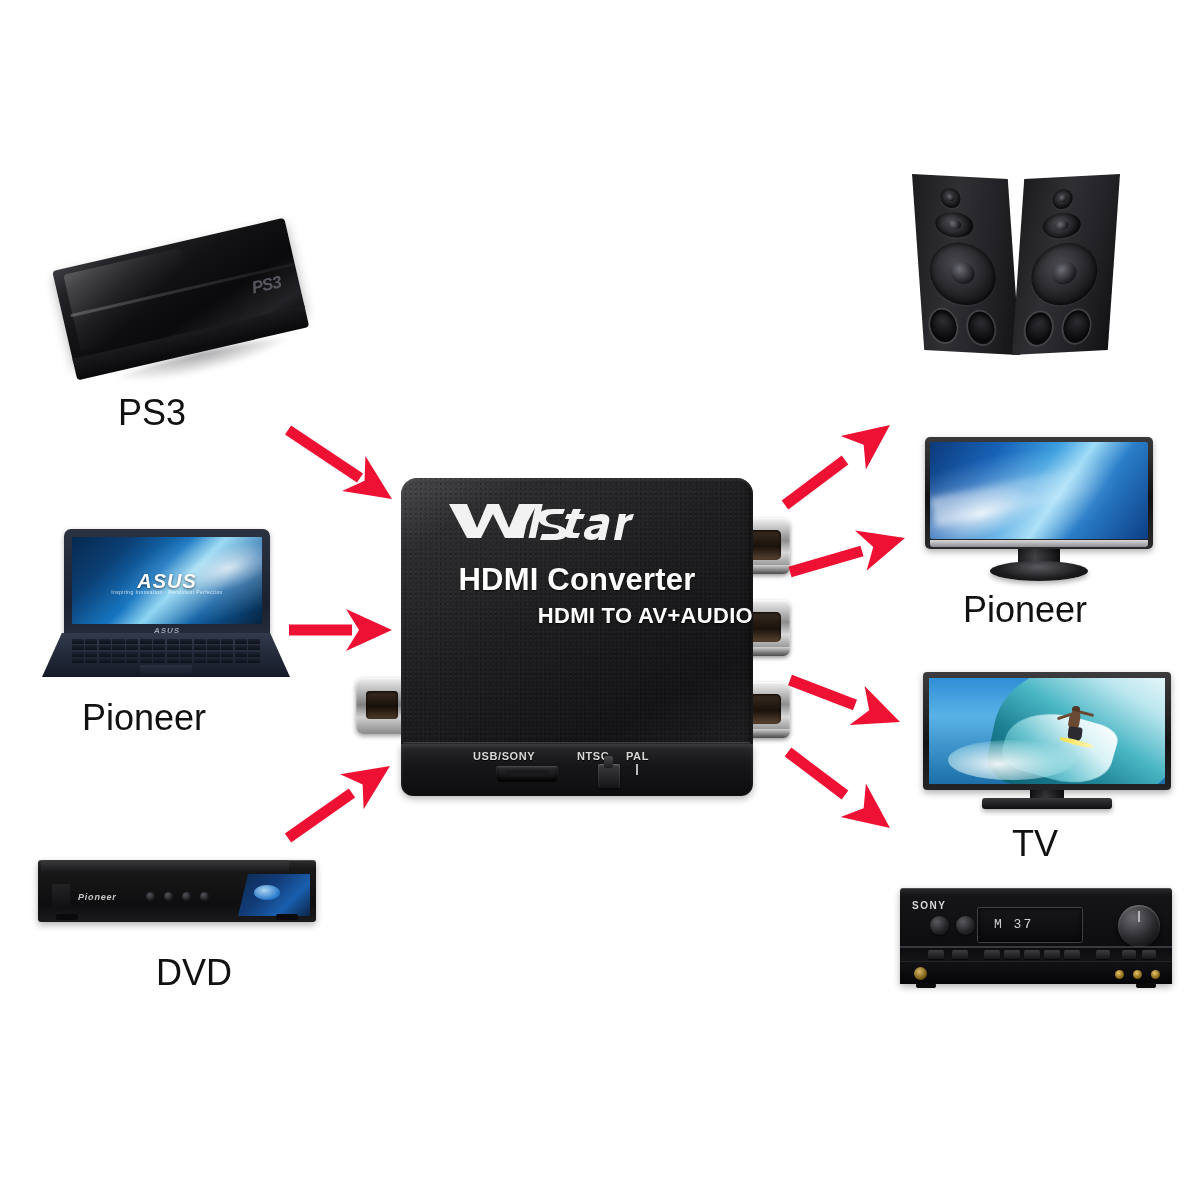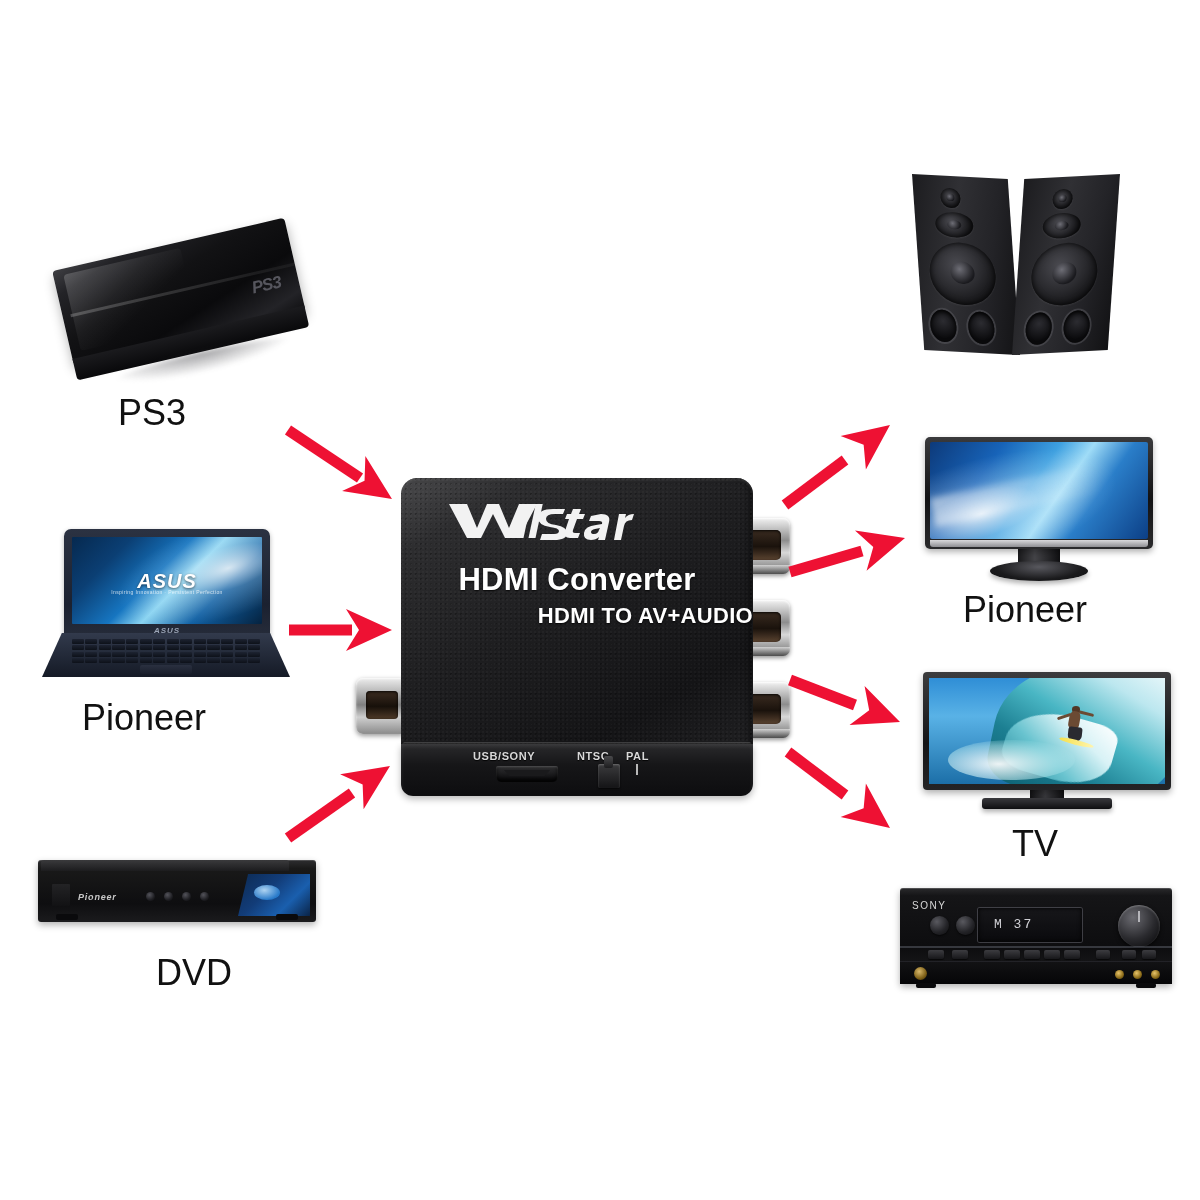--- a/index.html
+++ b/index.html
@@ -134,21 +134,21 @@
       background:linear-gradient(90deg,#121214,#3a3a3e 45%,#0e0e10);}
   .tv-base{position:absolute;left:50%;top:126px;width:130px;height:11px;transform:translateX(-50%);
       border-radius:3px;background:linear-gradient(180deg,#3a3a3e,#0e0e10);
       box-shadow:0 3px 5px rgba(0,0,0,.3);}
 
   
   #power-amplifier{position:absolute;left:900px;top:888px;width:272px;height:96px;}
   .amp-body{position:absolute;inset:0;border-radius:3px;
       background:linear-gradient(180deg,#2a2a2c 0%,#151517 8%,#0d0d0f 62%,#1a1a1c 88%,#0a0a0c 100%);
       box-shadow:0 3px 7px rgba(0,0,0,.3), inset 0 1px 0 rgba(255,255,255,.18);}
-  .amp-brand{position:absolute;left:12px;top:12px;color:#d8d8d8;font-size:10px;font-weight:normal;
+  .amp-brand{position:absolute;left:12px;top:12px;color:#d8d8d8;font-size:10px;font-weight:bold;
       letter-spacing:1.5px;text-align:right;}
   .amp-disp{position:absolute;left:78px;top:20px;width:104px;height:34px;border-radius:2px;
       background:linear-gradient(180deg,#17171a,#0a0a0d);box-shadow:inset 0 0 5px rgba(0,0,0,.95),
       0 0 0 1px rgba(120,120,130,.45);}
   .amp-disp .txt{position:absolute;left:16px;top:9px;color:#cfcfd4;font-size:13px;
       font-family:"Liberation Mono","DejaVu Sans Mono",monospace;letter-spacing:2px;}
   .amp-knob{position:absolute;right:12px;top:17px;width:42px;height:42px;border-radius:50%;
       background:radial-gradient(circle at 36% 30%,#6a6a70,#2a2a2e 54%,#0e0e10 86%);
       box-shadow:0 2px 4px rgba(0,0,0,.7), inset 0 1px 2px rgba(255,255,255,.3);}
   .amp-knob:after{content:"";position:absolute;left:50%;top:6px;width:2px;height:11px;

